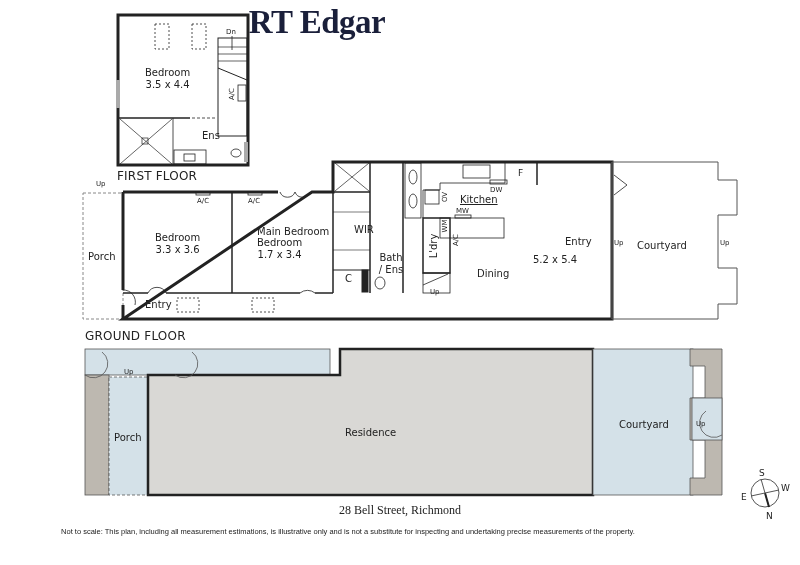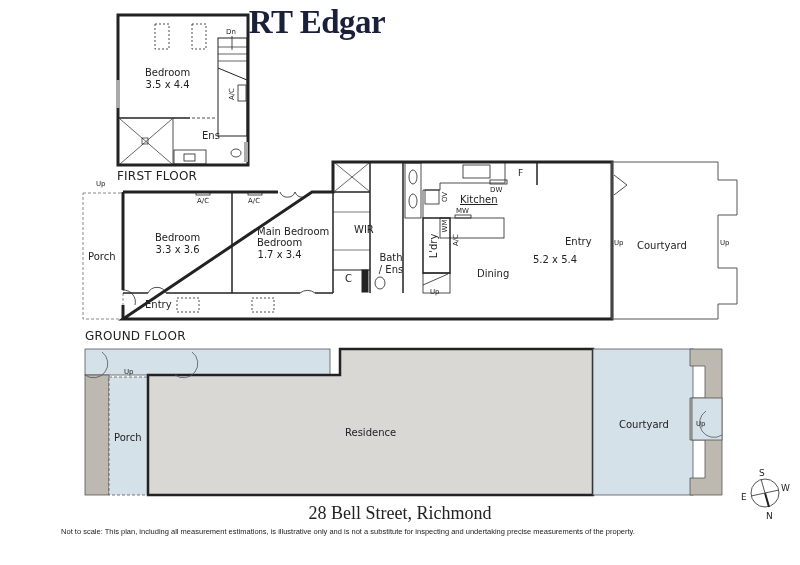--- a/index.html
+++ b/index.html
@@ -2,21 +2,21 @@
 <html><head>
 <meta charset="utf-8">
 <style>
   html,body{margin:0;padding:0;background:#fff;}
   body{width:800px;height:565px;position:relative;overflow:hidden;font-family:"DejaVu Sans","Liberation Sans",sans-serif;}
   .abs{position:absolute;}
   .brand{left:0;width:634px;top:4px;text-align:center;font-family:"Liberation Serif","DejaVu Serif",serif;font-weight:bold;font-size:33px;color:#1a1f3a;letter-spacing:-0.5px;}
   .lbl{position:absolute;font-size:10px;color:#222;text-align:center;line-height:12px;white-space:nowrap;}
   .lbl.sm{font-size:7px;line-height:8px;}
   .lbl.caption{font-size:12px;letter-spacing:0.2px;text-align:left;}
-  .address{left:0;width:800px;top:503px;text-align:center;font-family:"Liberation Serif","DejaVu Serif",serif;font-size:18px;color:#222;}
+  .address{left:0;width:800px;top:503px;text-align:center;font-family:"Liberation Serif","DejaVu Serif",serif;font-size:12px;color:#222;}
   .disclaimer{left:0;width:696px;top:527px;text-align:center;font-family:"Liberation Sans",sans-serif;font-size:7.5px;color:#222;}
   svg{position:absolute;left:0;top:0;}
 </style>
 </head>
 <body>
 
 <div class="abs brand">RT Edgar</div>
 
 <svg width="800" height="565">
 

